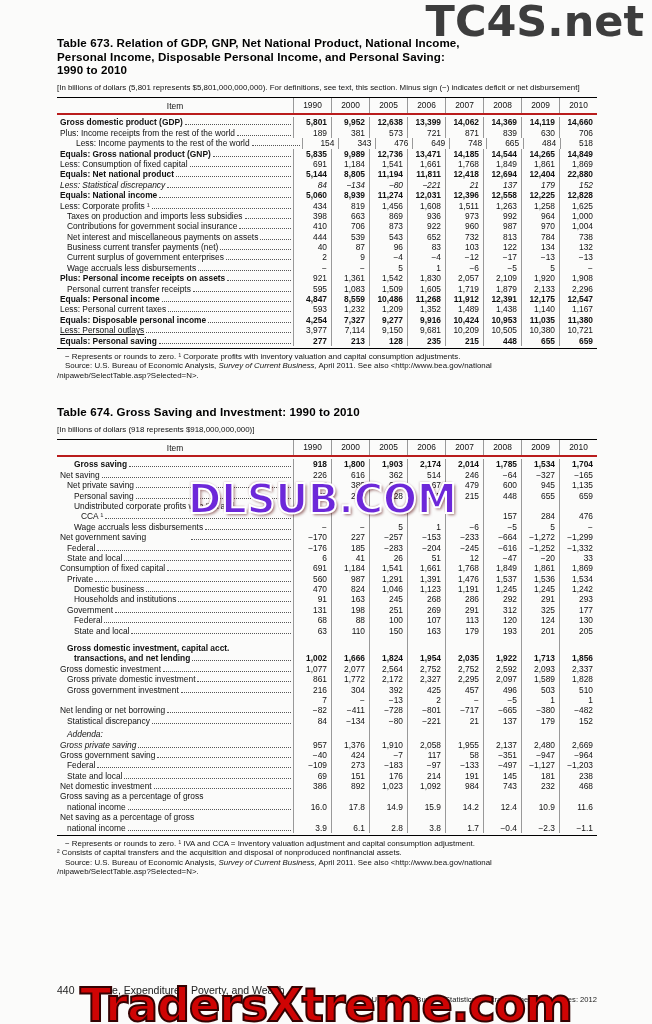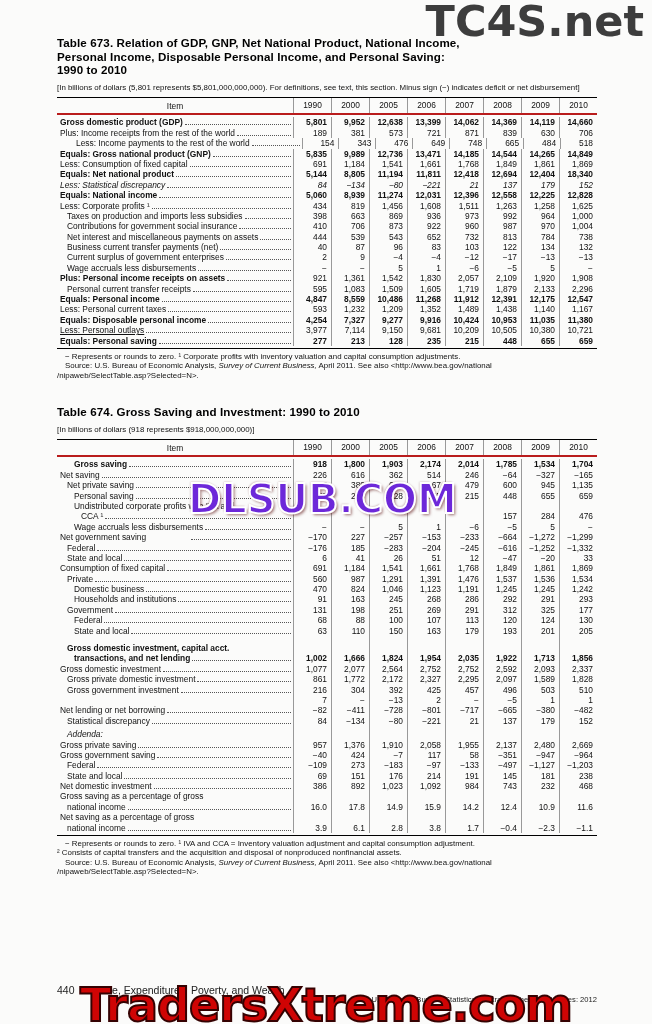--- a/index.html
+++ b/index.html
@@ -145,21 +145,21 @@
               <span>Equals: Net national product</span>
               <div class="leader"></div>
             </div>
             <div class="tcell">5,144</div>
             <div class="tcell">8,805</div>
             <div class="tcell">11,194</div>
             <div class="tcell">11,811</div>
             <div class="tcell">12,418</div>
             <div class="tcell">12,694</div>
             <div class="tcell">12,404</div>
-            <div class="tcell">18,340</div>
+            <div class="tcell">22,880</div>
           </div>
           <div class="trow ital">
             <div class="tlabel" style="padding-left: 3px;">
               <span>Less: Statistical discrepancy</span>
               <div class="leader"></div>
             </div>
             <div class="tcell">84</div>
             <div class="tcell">−134</div>
             <div class="tcell">−80</div>
             <div class="tcell">−221</div>
@@ -780,21 +780,21 @@
             <div class="tcell"></div>
             <div class="tcell"></div>
             <div class="tcell"></div>
             <div class="tcell"></div>
             <div class="tcell"></div>
             <div class="tcell"></div>
             <div class="tcell"></div>
             <div class="tcell"></div>
           </div>
           <div class="trow">
-            <div class="tlabel" style="padding-left: 3px;">
+            <div class="tlabel" style="padding-left: 3px; font-style: italic;">
               <span>Gross private saving</span>
               <div class="leader"></div>
             </div>
             <div class="tcell">957</div>
             <div class="tcell">1,376</div>
             <div class="tcell">1,910</div>
             <div class="tcell">2,058</div>
             <div class="tcell">1,955</div>
             <div class="tcell">2,137</div>
             <div class="tcell">2,480</div>

